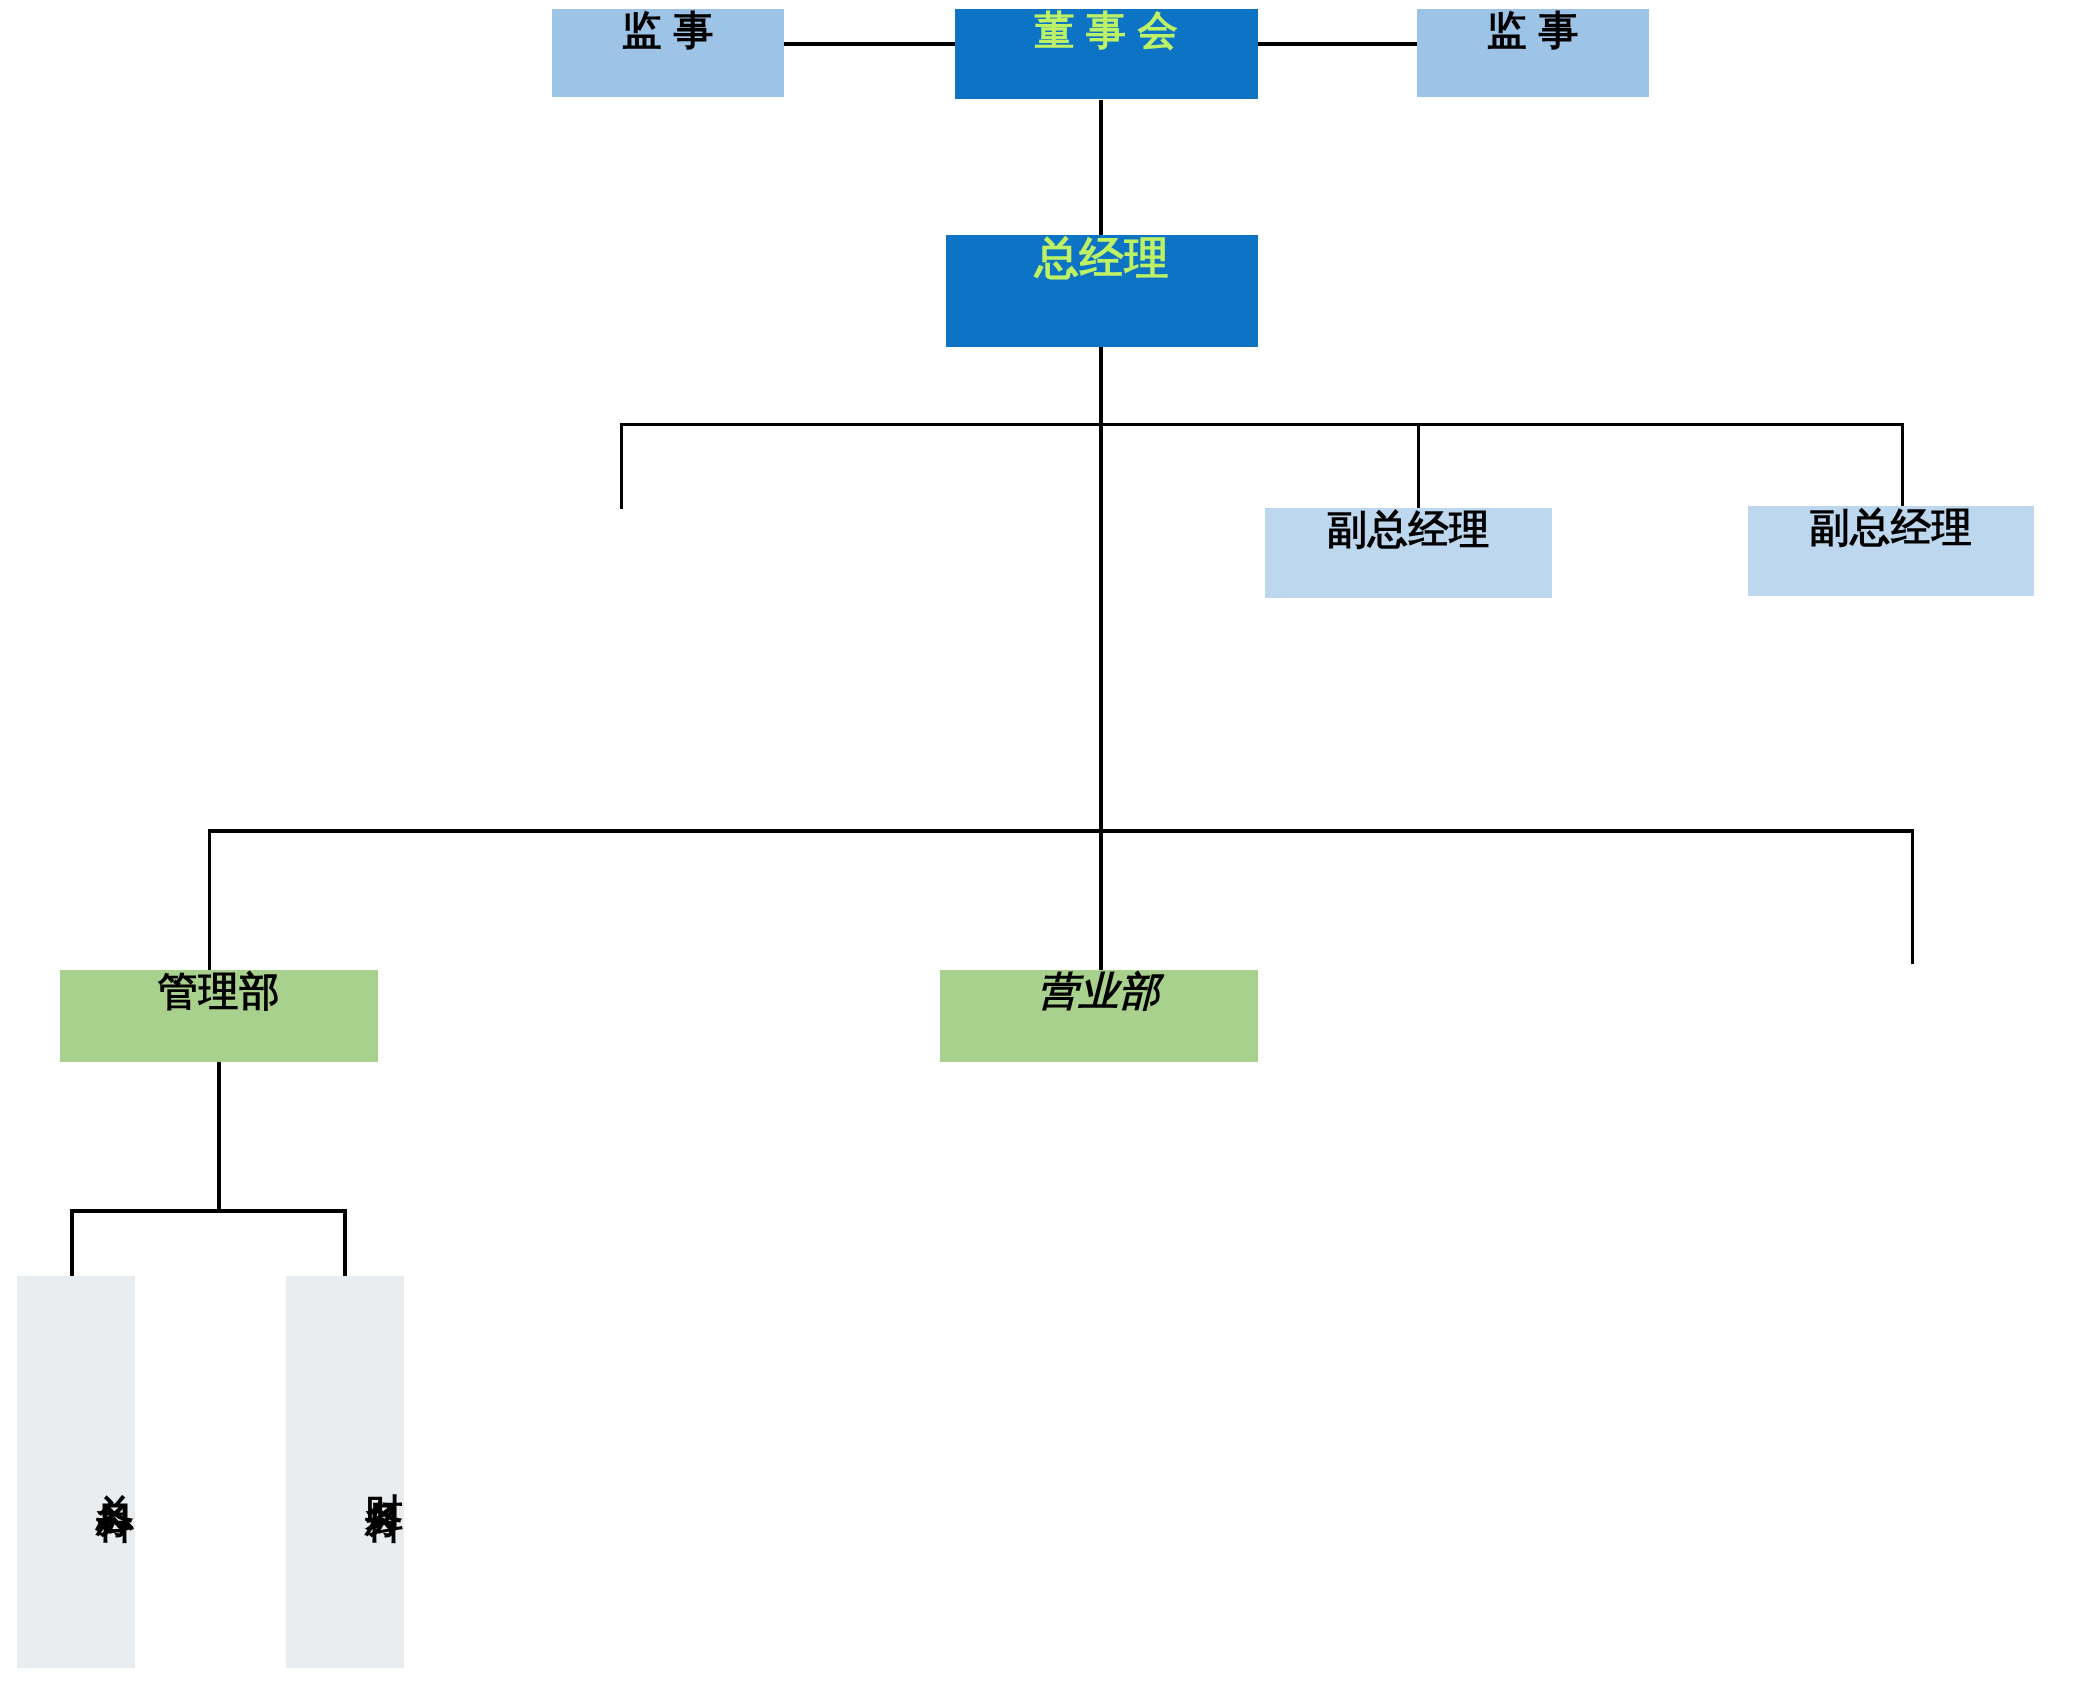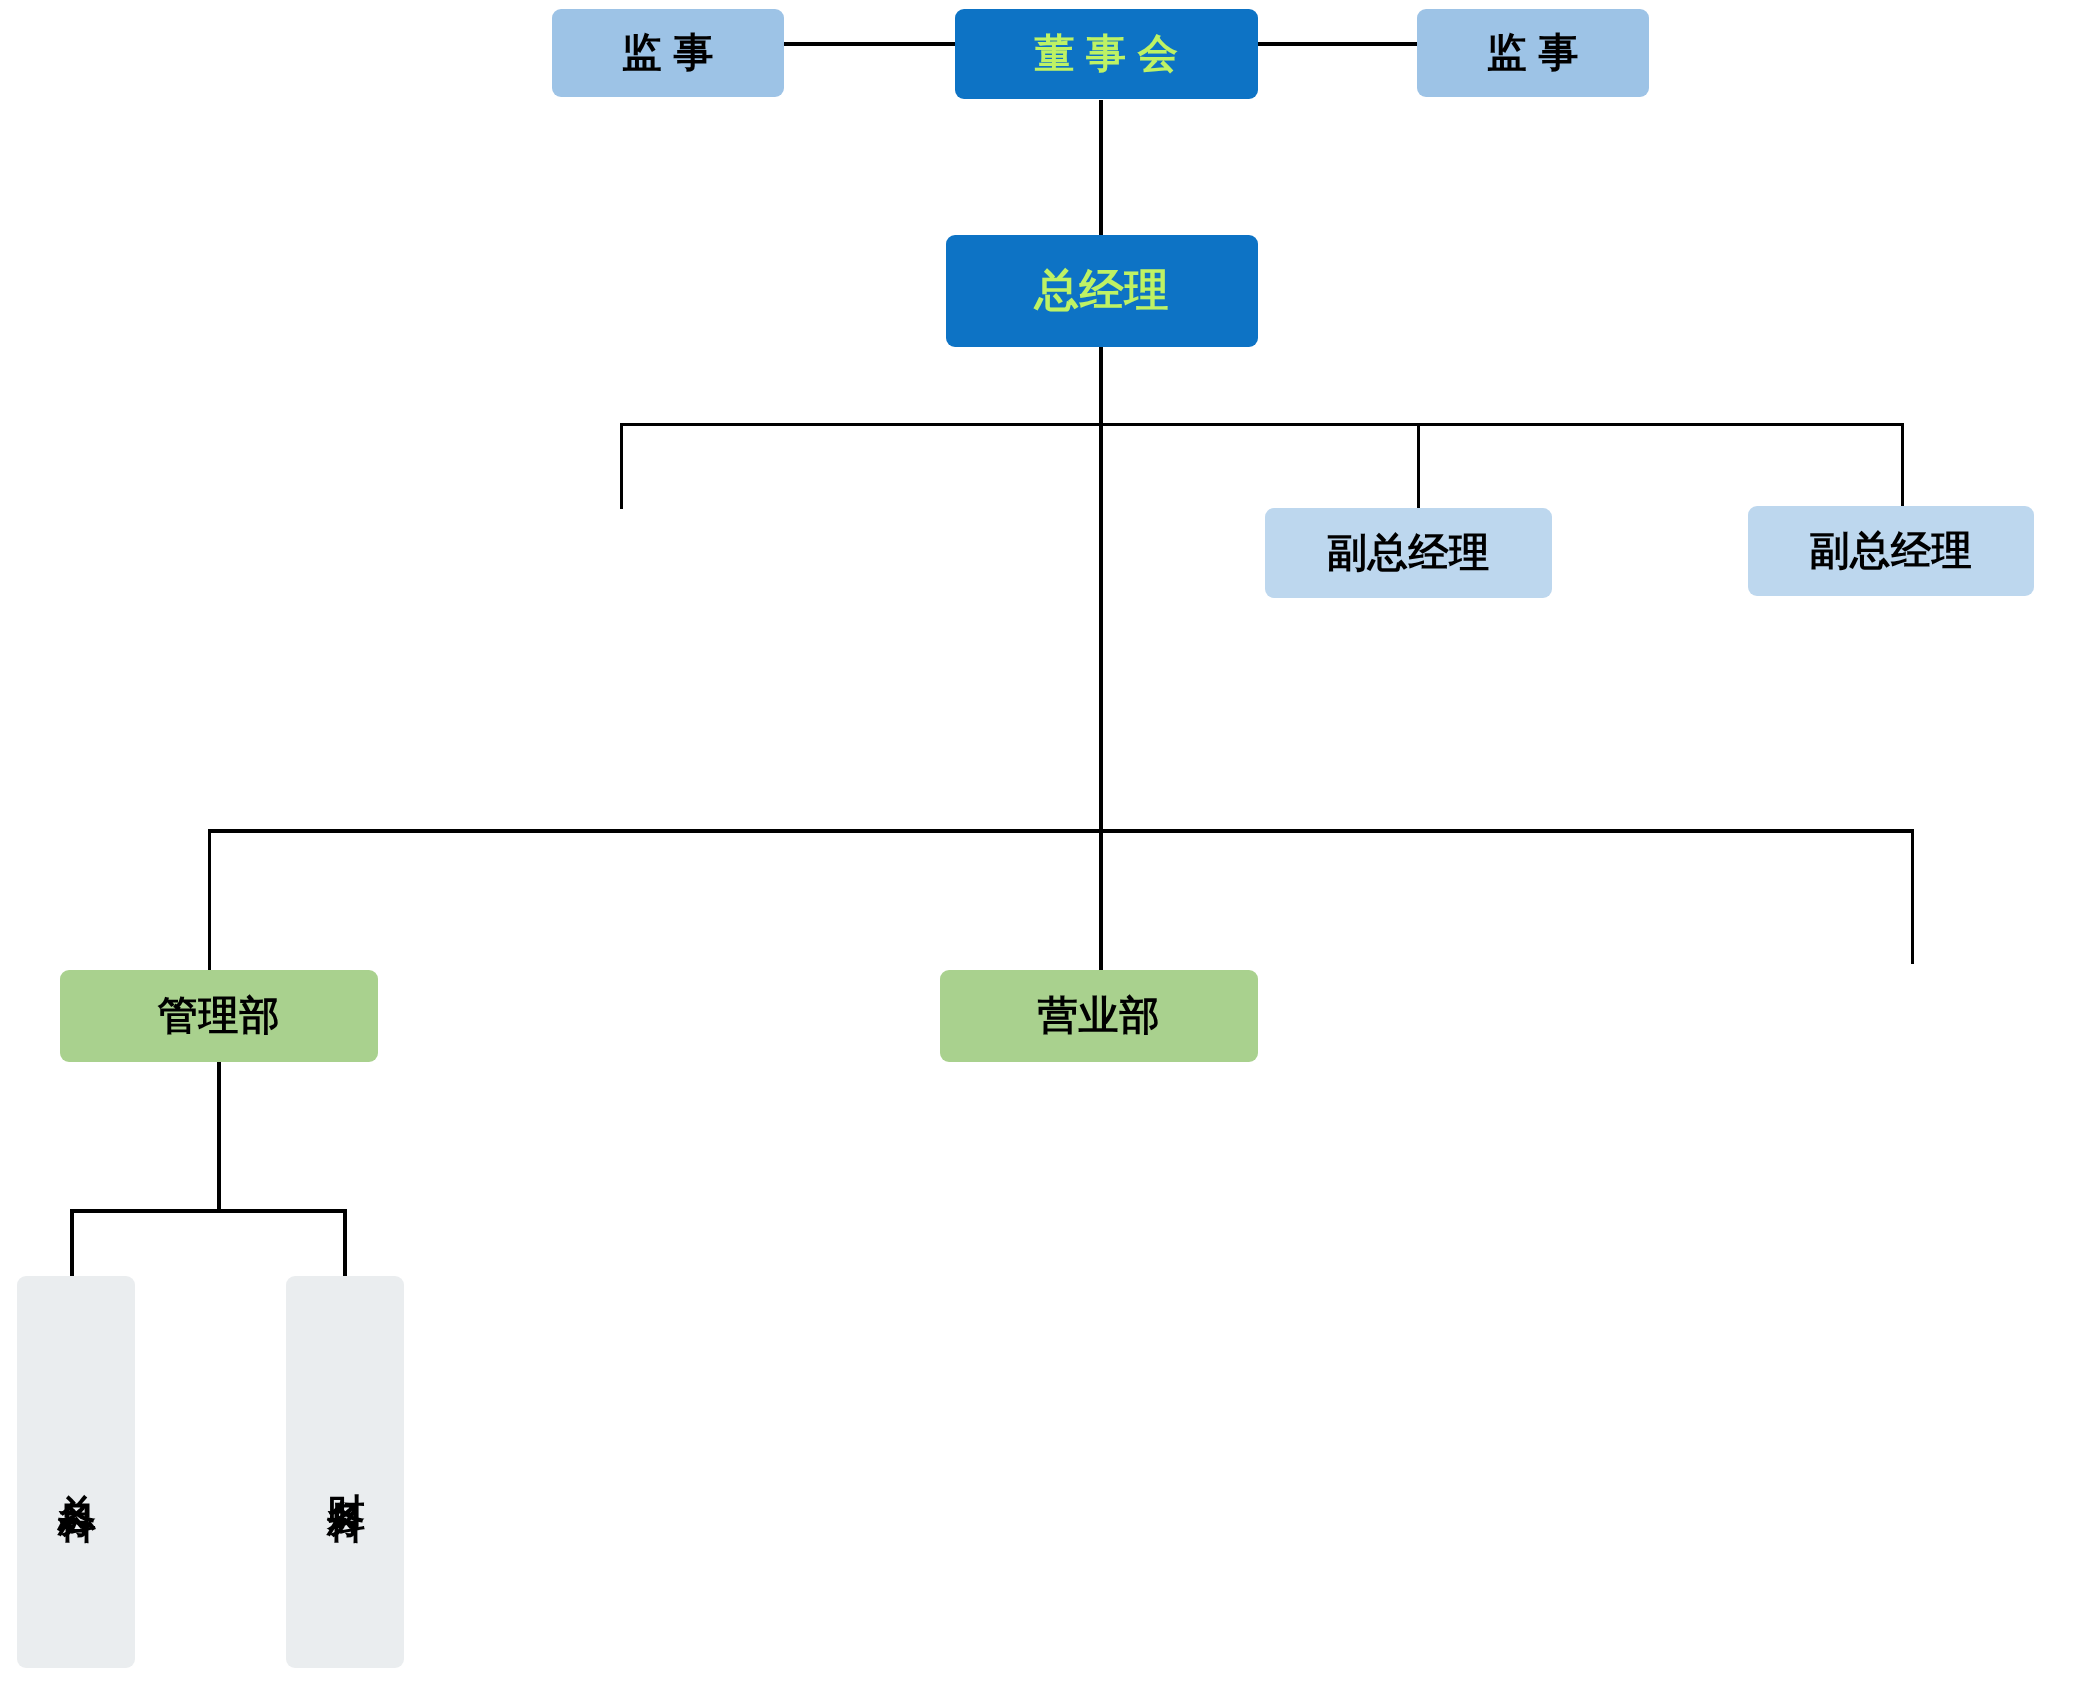--- a/index.html
+++ b/index.html
@@ -14,29 +14,27 @@
     background: #ffffff;
     font-family: "Liberation Serif", "DejaVu Serif", serif;
     overflow: hidden;
   }
 
   
   .node {
     position: absolute;
     box-sizing: border-box;
     display: flex;
-    align-items: center;
     justify-content: center;
     text-align: center;
     color: #000000;
     font-weight: 700;
     line-height: 1.1;
     letter-spacing: 0.02em;
     white-space: nowrap;
-    border-radius: 9px;
   }
   .node.dark {
     color: #bef264;
   }
   .node.vertical {
     writing-mode: vertical-rl;
     text-orientation: upright;
     letter-spacing: 0.16em;
     white-space: nowrap;
   }
@@ -100,21 +98,21 @@
   </div>
 
   <div class="node" style="left:1748px; top:506px; width:286px; height:90px; background:#bdd7ee; font-size:40px;">
     <span>副总经理</span>
   </div>
 
   <div class="node" style="left:60px; top:970px; width:318px; height:92px; background:#a9d18e; font-size:40px;">
     <span>管理部</span>
   </div>
 
-  <div class="node" style="left:940px; top:970px; width:318px; height:92px; background:#a9d18e; font-size:40px;">
+  <div class="node" style="left:940px; top:970px; width:318px; height:92px; background:#a9d18e; font-size:40px;font-style:italic;">
     <span>营业部</span>
   </div>
 
 
   <div class="node vertical" style="left:17px; top:1276px; width:118px; height:392px; background:#eaedef; font-size:38px;">
     <span>总务科</span>
   </div>
 
   <div class="node vertical" style="left:286px; top:1276px; width:118px; height:392px; background:#eaedef; font-size:38px;">
     <span>财务科</span>

